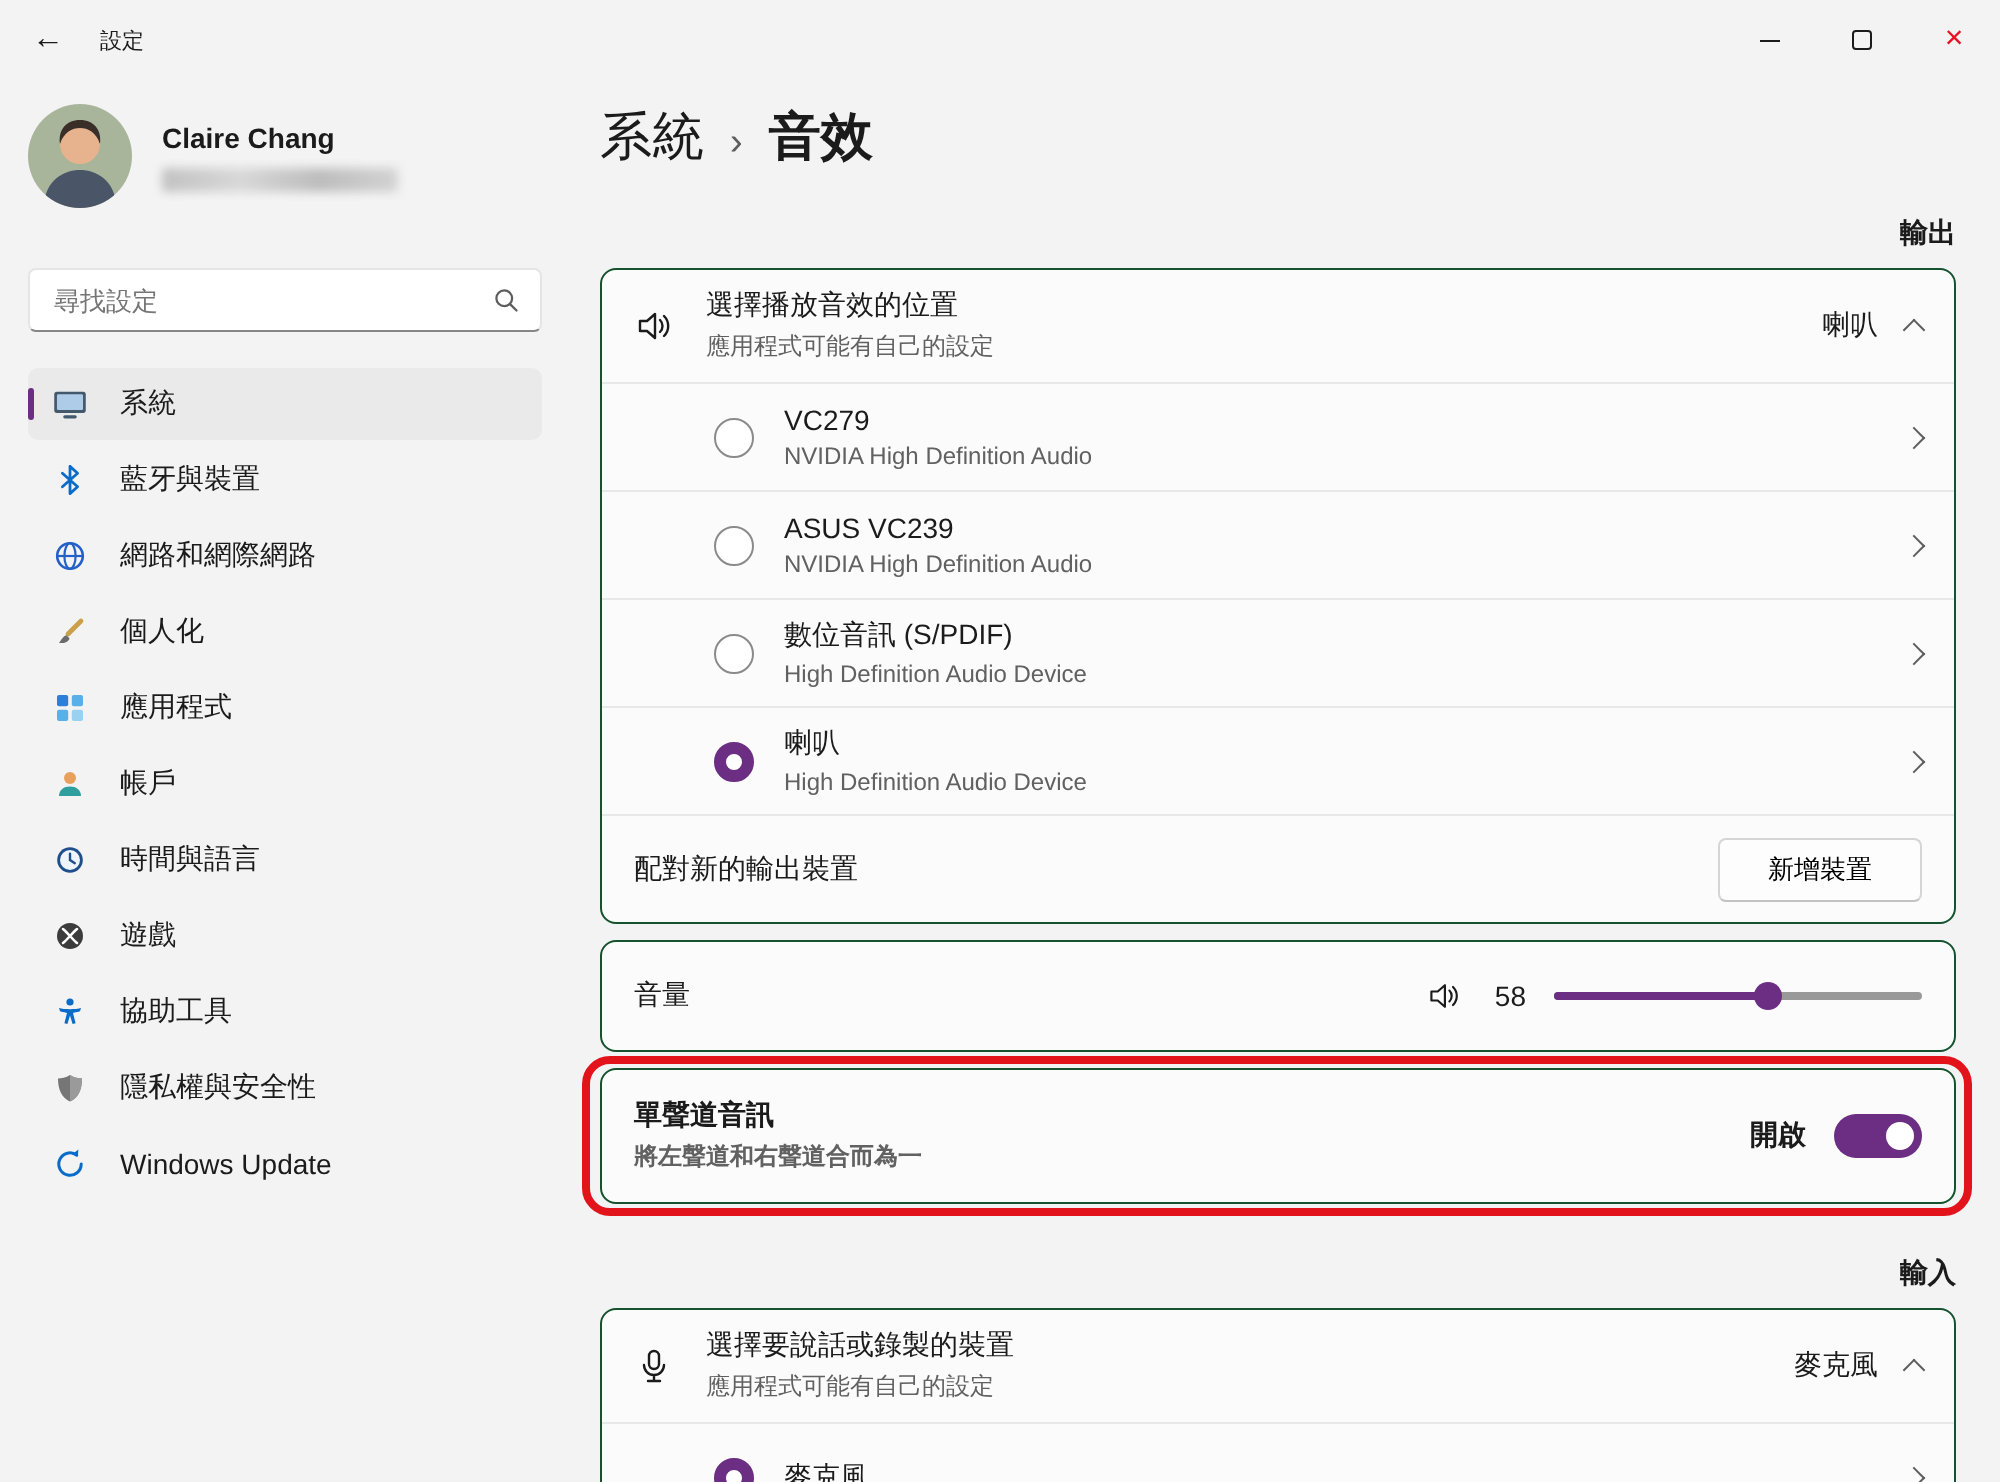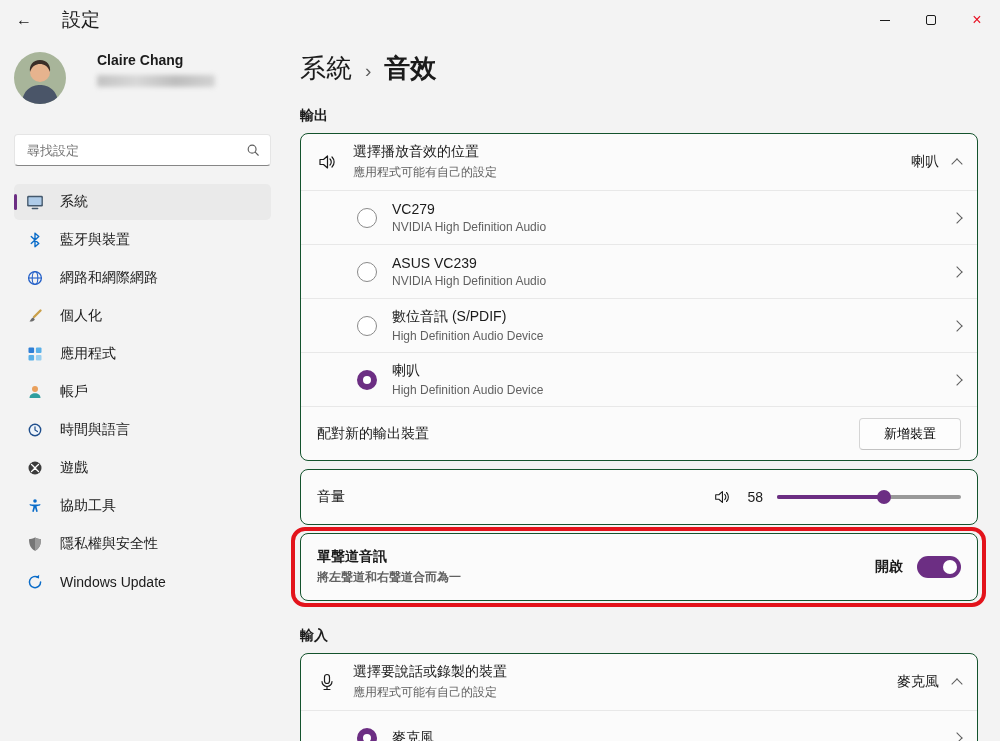--- a/index.html
+++ b/index.html
@@ -8,30 +8,30 @@
   body {
     width:1000px; height:741px; position:relative; overflow:hidden;
     background:#f3f3f3; color:#1b1b1b;
     font-family:"Liberation Sans", sans-serif; font-size:14px;
   }
 
   
   .titlebar { position:absolute; top:0; left:0; right:0; height:40px; display:flex; align-items:center; }
   .back-btn { width:36px; height:32px; margin-left:6px; display:flex; align-items:center; justify-content:center;
               border-radius:5px; font-size:16px; cursor:default; }
-  .app-title { font-size:19px; margin-left:20px; }
+  .app-title { font-size:11px; margin-left:8px; }
   .win-controls { margin-left:auto; display:flex; height:40px; }
   .win-btn { width:46px; height:40px; display:flex; align-items:center; justify-content:center; }
   .min-glyph { width:10px; height:1px; background:#1b1b1b; }
   .max-glyph { width:10px; height:10px; border:1px solid #1b1b1b; border-radius:2px; }
   .close-glyph { font-size:16px; color:#e81123; line-height:1; }
 
   
   .sidebar { position:absolute; top:40px; left:0; width:285px; bottom:0; padding:0 14px; }
-  .profile { display:flex; align-items:flex-start; gap:31px; margin-top:12px; }
+  .profile { display:flex; align-items:center; gap:15px; margin-top:12px; }
   .avatar { width:52px; height:52px; border-radius:50%; overflow:hidden; flex:none; }
   .profile-name { font-weight:bold; font-size:14px; }
   .redacted { width:118px; height:12px; margin-top:7px; border-radius:2px;
               background:linear-gradient(90deg,#c2c2c2,#d8d8d8,#bdbdbd,#d3d3d3); filter:blur(2.5px); }
   .searchbox { margin-top:30px; height:32px; background:#ffffff; border:1px solid #e5e5e5;
                border-bottom:1px solid #868686; border-radius:4px; display:flex; align-items:center; padding:0 10px; }
   .searchbox input { flex:1; border:none; outline:none; background:transparent; font-size:13px; color:#b91c1c;
                      font-family:"Liberation Sans", sans-serif; }
   .nav { margin-top:18px; }
   .nav-item { height:36px; display:flex; align-items:center; gap:16px; padding:0 12px; border-radius:5px;
@@ -39,21 +39,21 @@
   .nav-item.selected { background:#eaeaea; }
   .nav-item.selected::before { content:""; position:absolute; left:0; top:10px; bottom:10px; width:3px;
                                border-radius:2px; background:var(--accent); }
   .nav-icon { width:18px; height:18px; display:flex; align-items:center; justify-content:center; flex:none; }
 
   
   .main { position:absolute; left:300px; top:40px; width:678px; height:701px; }
   .breadcrumb { margin-top:10px; display:flex; align-items:baseline; gap:13px; font-size:26px; line-height:36px; }
   .breadcrumb .sep { font-size:19px; color:#5d5d5d; }
   .breadcrumb .current { font-weight:600; }
-  .section-heading { margin-top:18px; height:18px; font-size:14px; font-weight:bold; }
+  .section-heading { margin-top:18px; height:18px; font-size:14px; font-weight:bold;text-align:right; }
   .section-heading.input-h { margin-top:26px; }
   .card { margin-top:8px; background:#fbfbfb; border:1px solid #14532d; border-radius:8px; overflow:hidden; }
   .row { display:flex; align-items:center; padding:0 16px; }
   .row + .row { border-top:1px solid #e8e8e8; }
   .header-row { height:56px; gap:16px; }
   .device-row { height:54px; padding-left:56px; gap:15px; }
   .pair-row { height:54px; }
   .stack { display:flex; flex-direction:column; justify-content:center; }
   .row-title { font-size:14px; color:#1b1b1b; }
   .row-sub { font-size:12px; color:#616161; margin-top:3px; }

